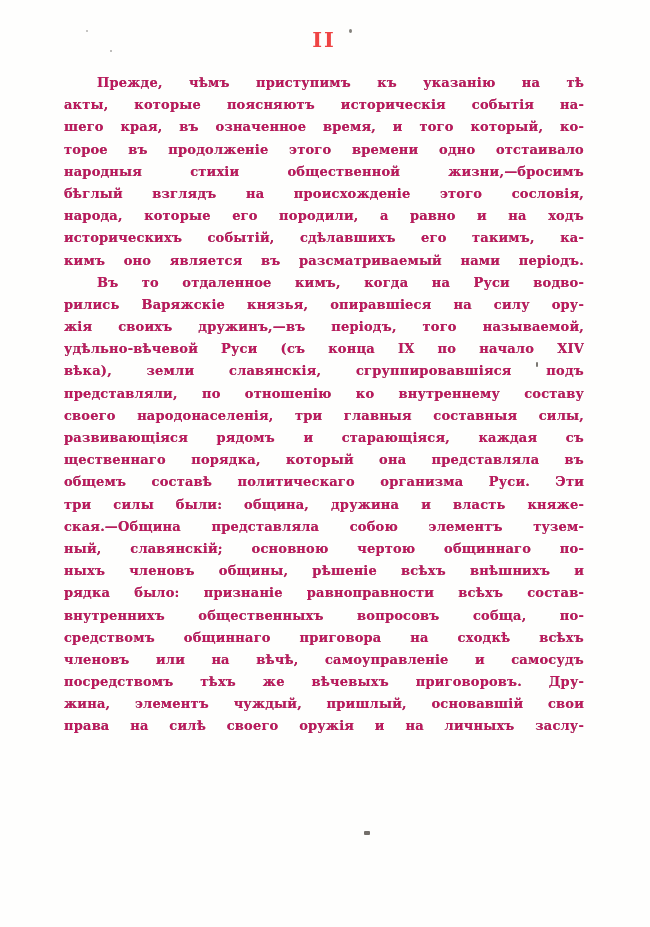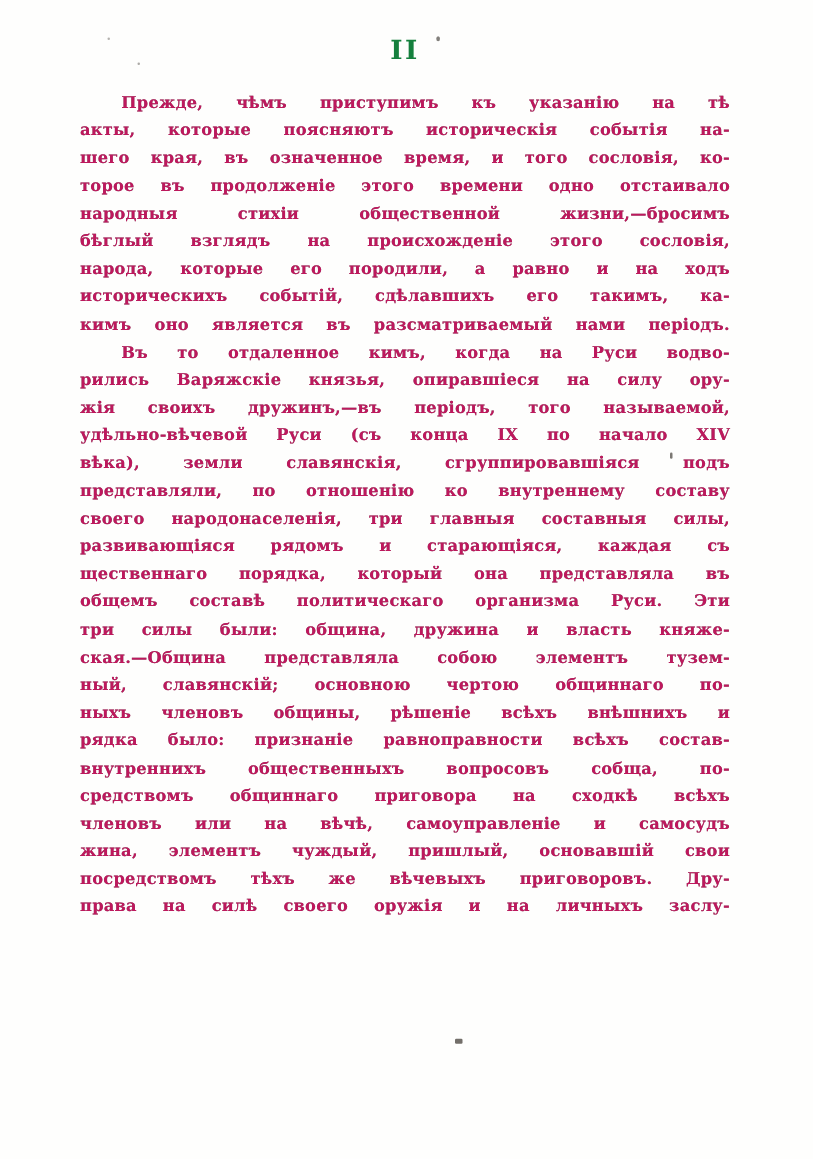--- a/index.html
+++ b/index.html
@@ -20,21 +20,21 @@
   }
   .page-header {
     position: absolute;
     top: 27px;
     left: 64px;
     width: 520px;
     text-align: center;
     font-size: 21px;
     font-weight: bold;
     letter-spacing: 2px;
-    color: #15803d;
+    color: #ef4444;
   }
   .text-block {
     position: absolute;
     top: 72px;
     left: 64px;
     width: 520px;
   }
   .text-line {
     height: 22.2px;
     line-height: 22.2px;
@@ -65,21 +65,21 @@
 </style>
 </head>
 <body>
 
 <div class="scan-page">
   <div class="page-header">II</div>
 
   <div class="text-block">
       <div class="text-line indent">Прежде, чѣмъ приступимъ къ указанію на тѣ</div>
       <div class="text-line">акты, которые поясняютъ историческія событія на-</div>
-      <div class="text-line">шего края, въ означенное время, и того сословія, ко-</div>
+      <div class="text-line">шего края, въ означенное время, и того который, ко-</div>
       <div class="text-line">торое въ продолженіе этого времени одно отстаивало</div>
       <div class="text-line">народныя стихіи общественной жизни,—бросимъ</div>
       <div class="text-line">бѣглый взглядъ на происхожденіе этого сословія,</div>
       <div class="text-line">народа, которые его породили, а равно и на ходъ</div>
       <div class="text-line">историческихъ событій, сдѣлавшихъ его такимъ, ка-</div>
       <div class="text-line">кимъ оно является въ разсматриваемый нами періодъ.</div>
       <div class="text-line indent">Въ то отдаленное кимъ, когда на Руси водво-</div>
       <div class="text-line">рились Варяжскіе князья, опиравшіеся на силу ору-</div>
       <div class="text-line">жія своихъ дружинъ,—въ періодъ, того называемой,</div>
       <div class="text-line">удѣльно-вѣчевой Руси (съ конца IX по начало XIV</div>
@@ -90,22 +90,22 @@
       <div class="text-line">щественнаго порядка, который она представляла въ</div>
       <div class="text-line">общемъ составѣ политическаго организма Руси. Эти</div>
       <div class="text-line">три силы были: община, дружина и власть княже-</div>
       <div class="text-line">ская.—Община представляла собою элементъ тузем-</div>
       <div class="text-line">ный, славянскій; основною чертою общиннаго по-</div>
       <div class="text-line">ныхъ членовъ общины, рѣшеніе всѣхъ внѣшнихъ и</div>
       <div class="text-line">рядка было: признаніе равноправности всѣхъ состав-</div>
       <div class="text-line">внутреннихъ общественныхъ вопросовъ собща, по-</div>
       <div class="text-line">средствомъ общиннаго приговора на сходкѣ всѣхъ</div>
       <div class="text-line">членовъ или на вѣчѣ, самоуправленіе и самосудъ</div>
+      <div class="text-line">посредствомъ тѣхъ же вѣчевыхъ приговоровъ. Дру-</div>
       <div class="text-line">жина, элементъ чуждый, пришлый, основавшій свои</div>
-      <div class="text-line">посредствомъ тѣхъ же вѣчевыхъ приговоровъ. Дру-</div>
       <div class="text-line">права на силѣ своего оружія и на личныхъ заслу-</div>
     </div>
 
   <div class="ink-speck speck-a"></div>
   <div class="ink-speck speck-b"></div>
   <div class="ink-speck speck-c"></div>
   <div class="ink-speck speck-d"></div>
   <div class="ink-speck speck-e"></div>
 </div>
 

